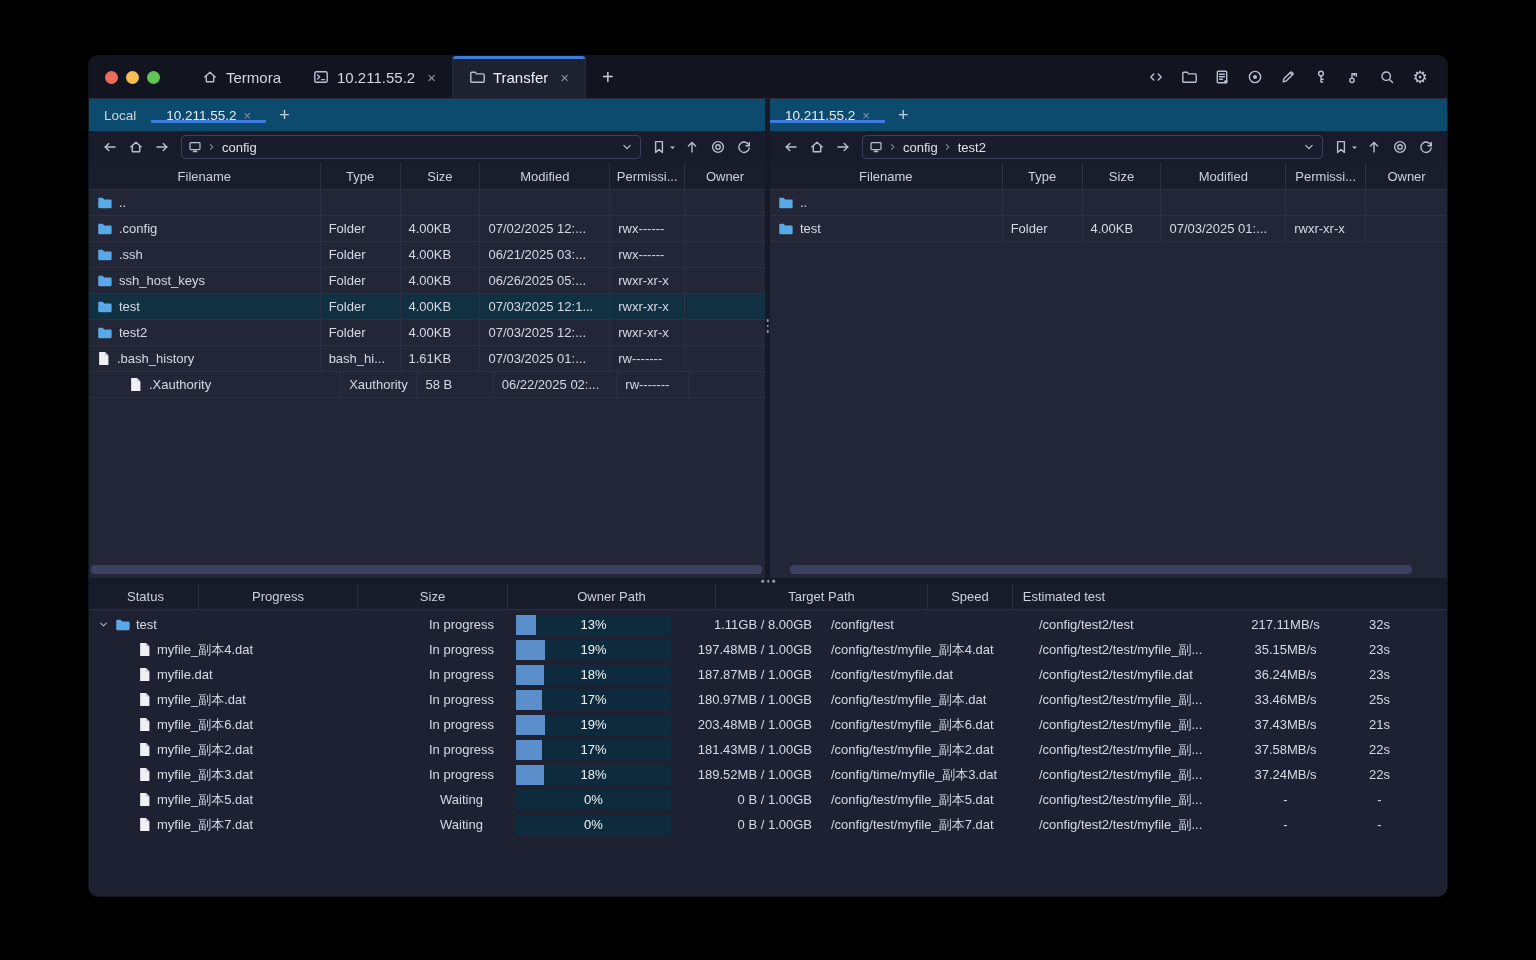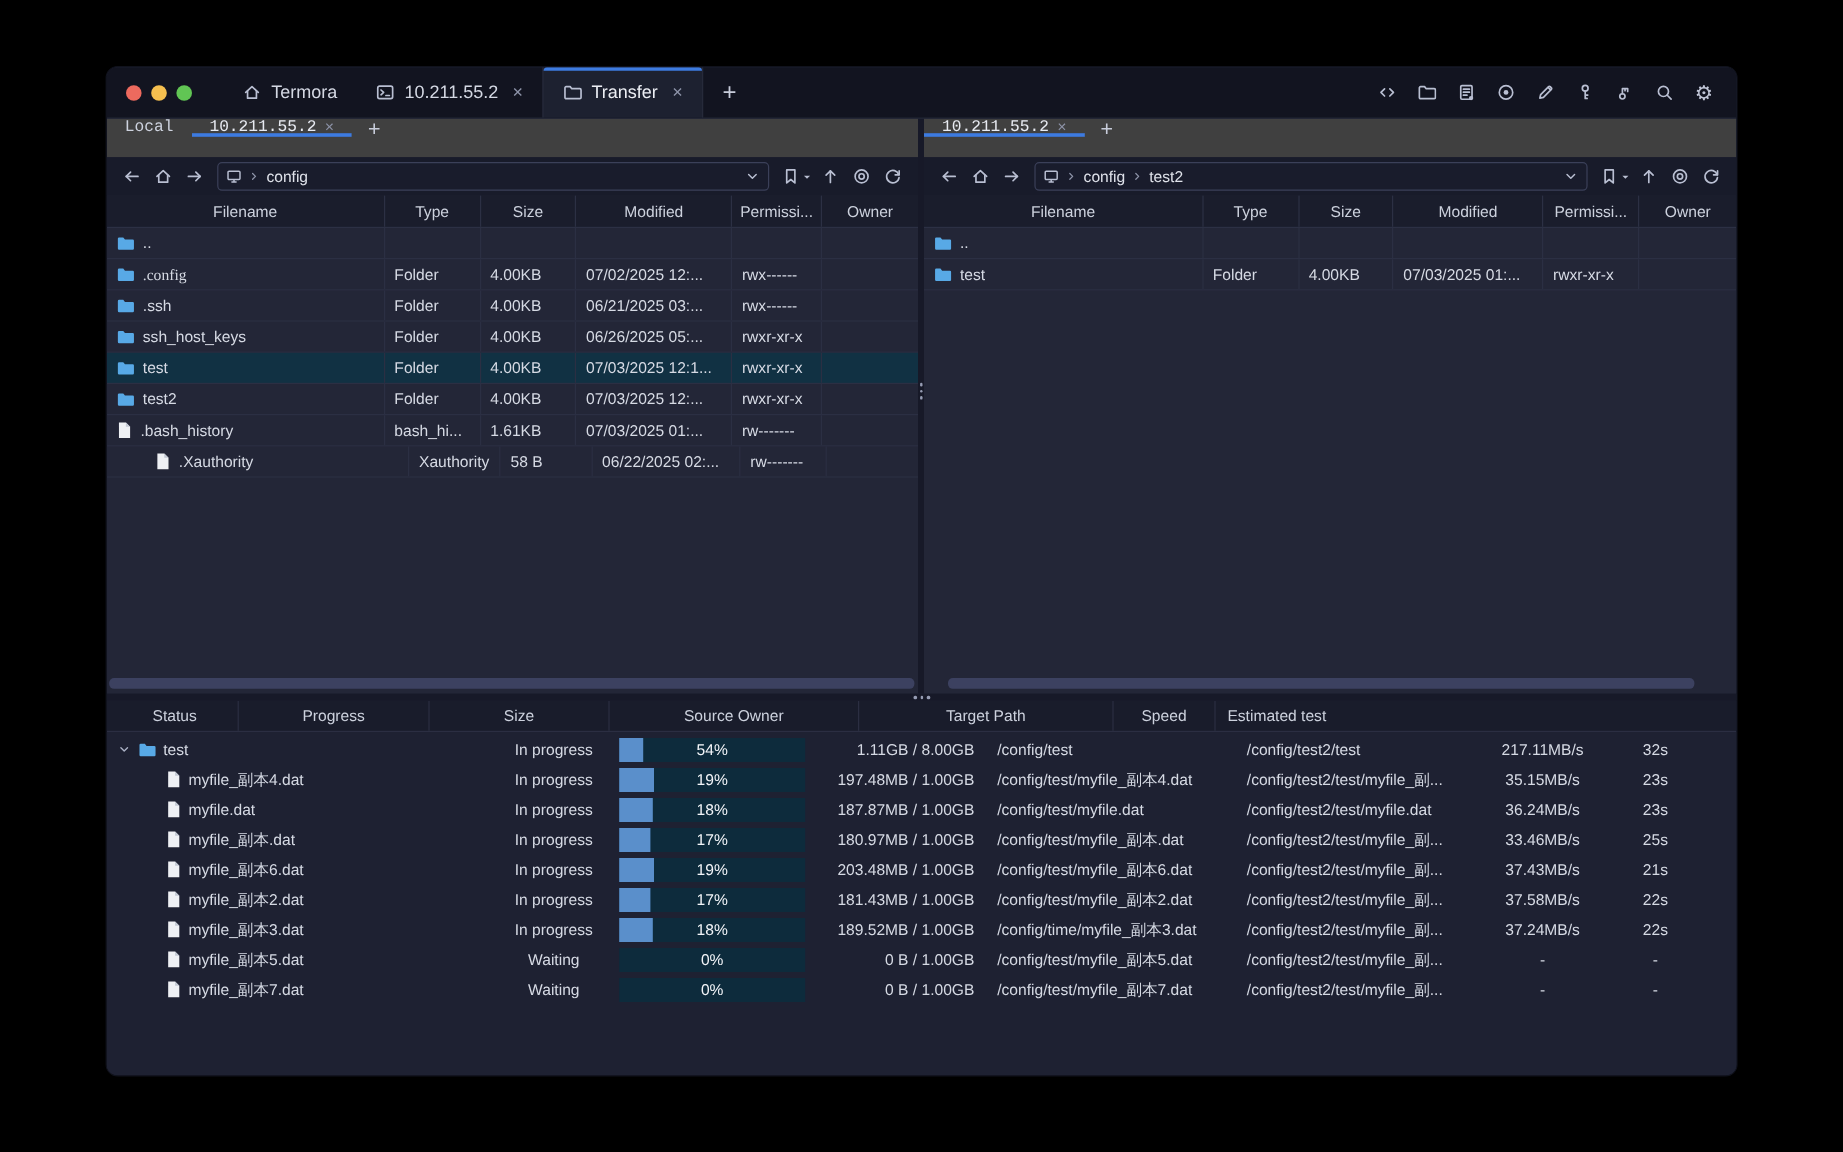--- a/index.html
+++ b/index.html
@@ -28,21 +28,21 @@
   .filepanes{height:479px;flex:0 0 479px;display:flex;}
   .pane{position:relative;display:flex;flex-direction:column;background:#232637;overflow:hidden;}
   .pane-left{width:677px;}
   .pane-right{width:678px;}
   .vsplit{width:5px;background:#171928;position:relative;}
   .dots-v{position:absolute;left:50%;top:46%;transform:translateX(-50%);display:flex;flex-direction:column;gap:3px;}
   .dots-v i,.dots-h i{width:2.5px;height:2.5px;border-radius:50%;background:#969cb3;display:block;}
   .hsplit{height:6px;flex:0 0 6px;background:#171928;position:relative;}
   .dots-h{position:absolute;top:50%;left:50%;transform:translate(-50%,-50%);display:flex;gap:3px;}
 
-  .ptabs{height:32px;flex:0 0 32px;background:#404040;display:flex;align-items:flex-start;font-family:Liberation Mono, monospace;}
+  .ptabs{height:32px;flex:0 0 32px;background:#0c4a6e;display:flex;align-items:center;}
   .ptab{display:flex;align-items:center;padding:0 15px;font-size:13.5px;color:#ced3df;position:relative;}
   .ptab.active{color:#e8ebf2;}
   .ptab.active::after{content:"";position:absolute;left:0;right:0;bottom:0;height:3px;background:var(--accent,#3d7be0);}
   .ptab .tab-close{color:#8d93a8;font-size:13px;margin-left:7px;}
   .ptab-add{display:flex;align-items:center;padding:0 13px;color:#c7ccda;font-size:18px;}
 
   .ptoolbar{height:32px;flex:0 0 32px;background:#181b2a;display:flex;align-items:center;padding:0 10px;gap:4px;}
   .nav-btn{width:22px;height:22px;display:flex;align-items:center;justify-content:center;color:#979db1;}
   .nav-btn.bright{color:#c6cbda;}
   .pathbox{flex:1;height:22px;margin:0 6px 0 4px;border:1px solid #3b4059;border-radius:4px;background:#191c2c;
@@ -306,21 +306,21 @@
               </span>
               <span>..</span>
             </div>
             <div class="fcell" style="width: 80px;"></div>
             <div class="fcell" style="width: 80px;"></div>
             <div class="fcell" style="width: 130px;"></div>
             <div class="fcell" style="width: 75px;"></div>
             <div class="fcell" style="width: 81px;"></div>
           </div>
           <div class="frow">
-            <div class="fcell" style="width: 231px; font-family: Liberation Serif, serif;">
+            <div class="fcell" style="width: 231px;">
               <span class="icn">
                 <svg width="15" height="15" viewBox="0 0 16 16">
                   <path d="M1.3 4.1a1.1 1.1 0 0 1 1.1-1.1h3.7l1.5 1.9h6.9a1.1 1.1 0 0 1 1.1 1.1v6.9a1.1 1.1 0 0 1-1.1 1.1H2.4a1.1 1.1 0 0 1-1.1-1.1z" fill="#58a9e6"></path>
                 </svg>
               </span>
               <span>.config</span>
             </div>
             <div class="fcell" style="width: 80px;">Folder</div>
             <div class="fcell" style="width: 80px;">4.00KB</div>
             <div class="fcell" style="width: 130px;">07/02/2025 12:...</div>
@@ -575,21 +575,21 @@
         <i></i>
         <i></i>
       </span>
     </div>
 
   <div class="transfer">
     <div class="t-head" id="t-head">
         <div class="th-cell" style="width: 105px;">Status</div>
         <div class="th-cell" style="width: 159px;">Progress</div>
         <div class="th-cell" style="width: 150px;">Size</div>
-        <div class="th-cell" style="width: 208px;">Source Owner</div>
+        <div class="th-cell" style="width: 208px;">Owner Path</div>
         <div class="th-cell" style="width: 212px;">Target Path</div>
         <div class="th-cell" style="width: 85px;">Speed</div>
         <div class="th-cell" style="width: 103px;">Estimated test</div>
       </div>
     <div class="t-body" id="t-body">
         <div class="trow">
           <div class="tcell tc-name" style="width: 316px;">
             <span class="expander">
               <svg width="13" height="13" viewBox="0 0 16 16" fill="none" stroke="currentColor" stroke-width="1.4" stroke-linecap="round" stroke-linejoin="round">
                 <path d="M4.6 6.2 8 9.6l3.4-3.4"></path>
@@ -599,21 +599,21 @@
               <svg width="15" height="15" viewBox="0 0 16 16">
                 <path d="M1.3 4.1a1.1 1.1 0 0 1 1.1-1.1h3.7l1.5 1.9h6.9a1.1 1.1 0 0 1 1.1 1.1v6.9a1.1 1.1 0 0 1-1.1 1.1H2.4a1.1 1.1 0 0 1-1.1-1.1z" fill="#58a9e6"></path>
               </svg>
             </span>
             <span>test</span>
           </div>
           <div class="tcell tc-center" style="width: 105px;">In progress</div>
           <div class="tcell tc-center" style="width: 159px;">
             <div class="ptrack">
               <div class="pfill" style="width: 13%;"></div>
-              <span class="plabel">54%</span>
+              <span class="plabel">13%</span>
             </div>
           </div>
           <div class="tcell tc-right" style="width: 150px;">1.11GB / 8.00GB</div>
           <div class="tcell tc-left" style="width: 208px;">/config/test</div>
           <div class="tcell tc-left" style="width: 212px;">/config/test2/test</div>
           <div class="tcell tc-center" style="width: 85px;">217.11MB/s</div>
           <div class="tcell tc-center" style="width: 103px;">32s</div>
         </div>
         <div class="trow">
           <div class="tcell tc-name" style="width: 316px;">

